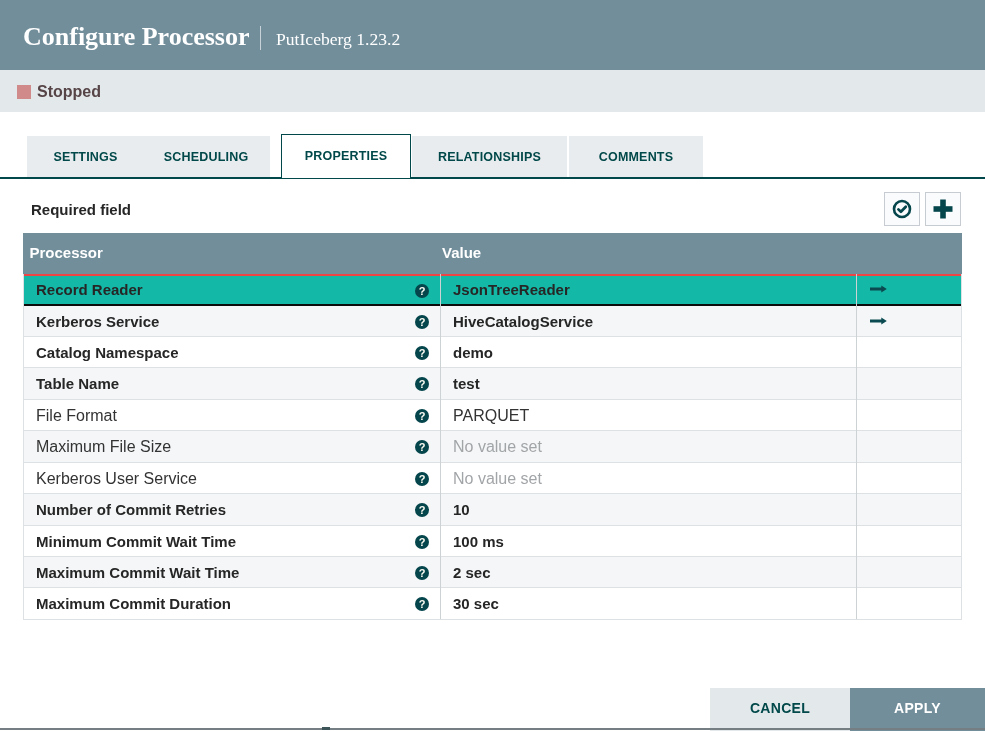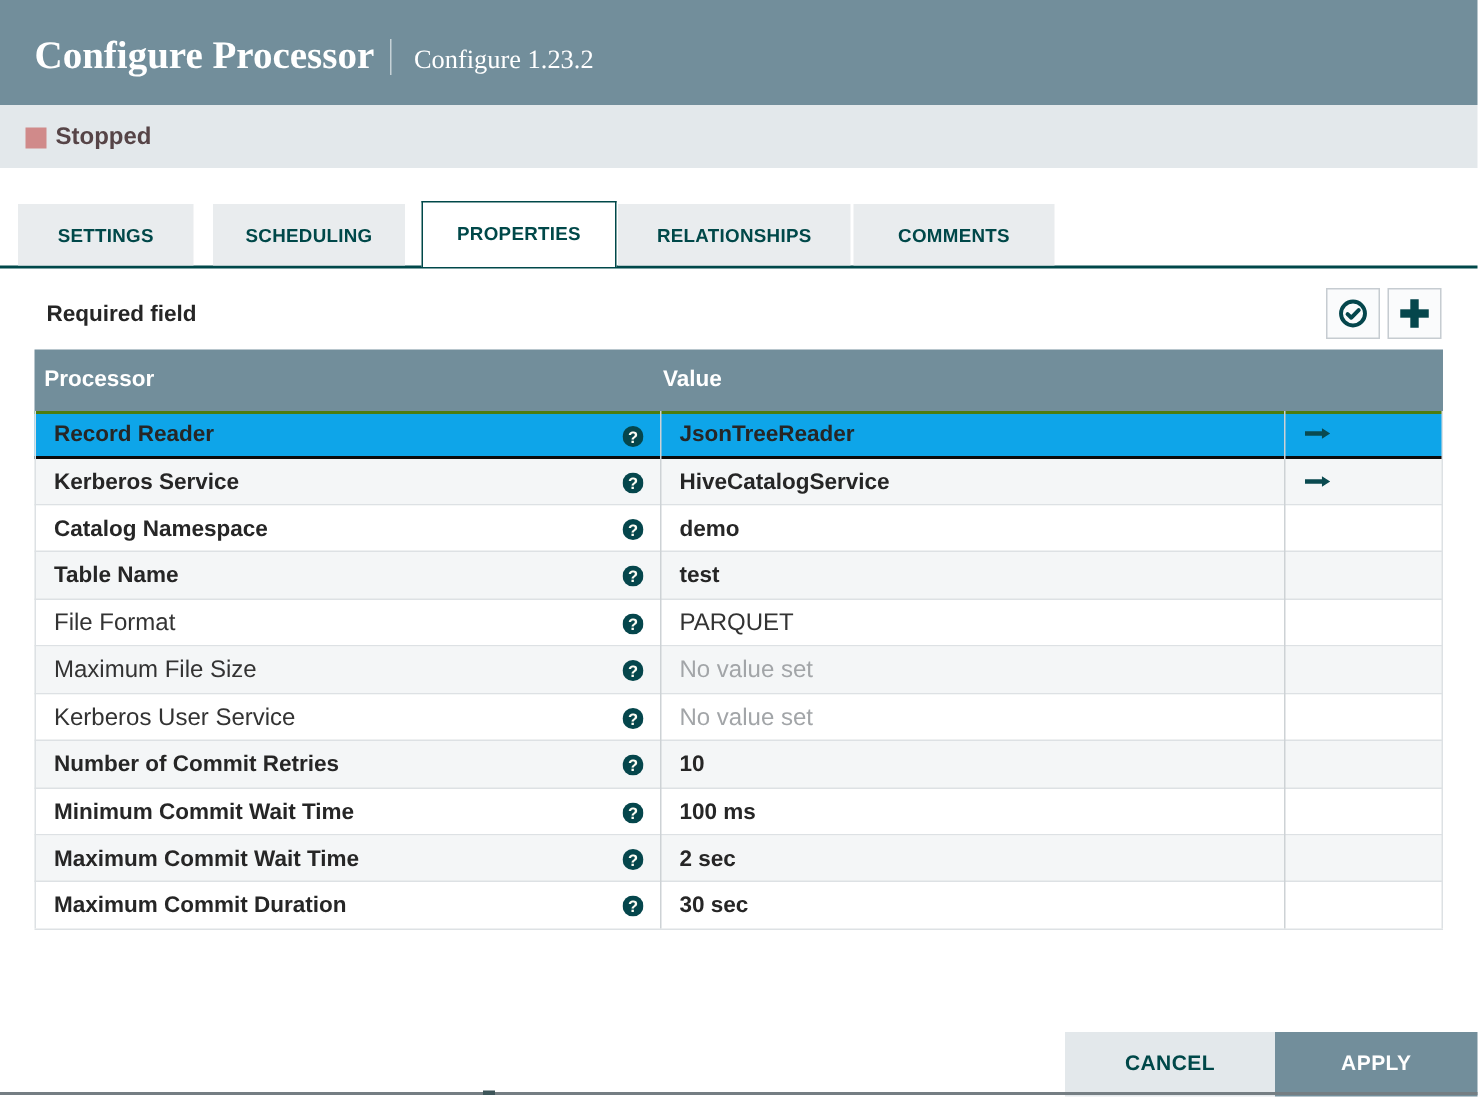--- a/index.html
+++ b/index.html
@@ -30,21 +30,21 @@
     border:1px solid #C6CCD1; display:flex; align-items:center; justify-content:center; }
   
   .thead { left:23px; top:232.5px; width:939px; height:41px; background:#728E9B;
     color:#fff; font-size:15px; font-weight:bold; }
   .thead .p { position:absolute; left:6.5px; top:11.5px; }
   .thead .v { position:absolute; left:419px; top:11.5px; }
   .tbody { left:23px; top:273.5px; width:939px; }
   .row { position:relative; width:100%; height:31.45px; border-bottom:1px solid #DDE1E4;
     font-size:15px; color:#333; background:#fff; }
   .row.alt { background:#F4F6F7; }
-  .row.sel { height:32px; background:#0ea5e9; border-top:2px solid #4d7c0f;
+  .row.sel { height:32px; background:#14b8a6; border-top:2px solid #ef4444;
     border-bottom:2px solid #0B0B0B; }
   .row .name { position:absolute; left:13px; top:7px; }
   .row.sel .name { top:5.5px; }
   .row .q { position:absolute; left:392px; top:9px; }
   .row.sel .q { top:8px; }
   .row .val { position:absolute; left:430px; top:7px; }
   .row.sel .val { top:5.5px; }
   .row .arr { position:absolute; left:847px; top:11.5px; }
   .row .arr svg { display:block; }
   .row.sel .arr { top:9.5px; }
@@ -57,28 +57,28 @@
   .btn { top:688px; height:43px; font-size:14px; font-weight:bold;
     text-align:center; line-height:40px; letter-spacing:0.3px; z-index:4; }
   .cancel { left:710px; width:140px; background:#E3E8EB; color:#004849; }
   .apply { left:850px; width:135px; background:#728E9B; color:#fff; }
 </style>
 </head>
 <body>
 <div class="abs hdr"></div>
 <div class="abs title">Configure Processor</div>
 <div class="abs tdiv"></div>
-<div class="abs subtitle">Configure 1.23.2</div>
+<div class="abs subtitle">PutIceberg 1.23.2</div>
 
 <div class="abs status"></div>
 <div class="abs stopsq"></div>
 <div class="abs stoptxt">Stopped</div>
 
 <div class="abs tabline"></div>
-<div class="abs tab" style="left:12px;width:117px;">SETTINGS</div>
+<div class="abs tab" style="left:27px;width:117px;">SETTINGS</div>
 <div class="abs tab" style="left:142px;width:128px;">SCHEDULING</div>
 <div class="abs tab tabactive" style="left:281px;width:130px;">PROPERTIES</div>
 <div class="abs tab" style="left:412px;width:155px;">RELATIONSHIPS</div>
 <div class="abs tab" style="left:569px;width:134px;">COMMENTS</div>
 
 <div class="abs reqtxt">Required field</div>
 <div class="abs ibtn" style="left:884px;">
   <svg width="20" height="20" viewBox="0 0 20 20">
     <circle cx="10" cy="10" r="8" fill="none" stroke="#05464C" stroke-width="2.6"></circle>
     <path d="M6.4 10.4 L8.9 12.8 L13.8 7.8" fill="none" stroke="#05464C" stroke-width="2.7" stroke-linecap="round" stroke-linejoin="round"></path>

